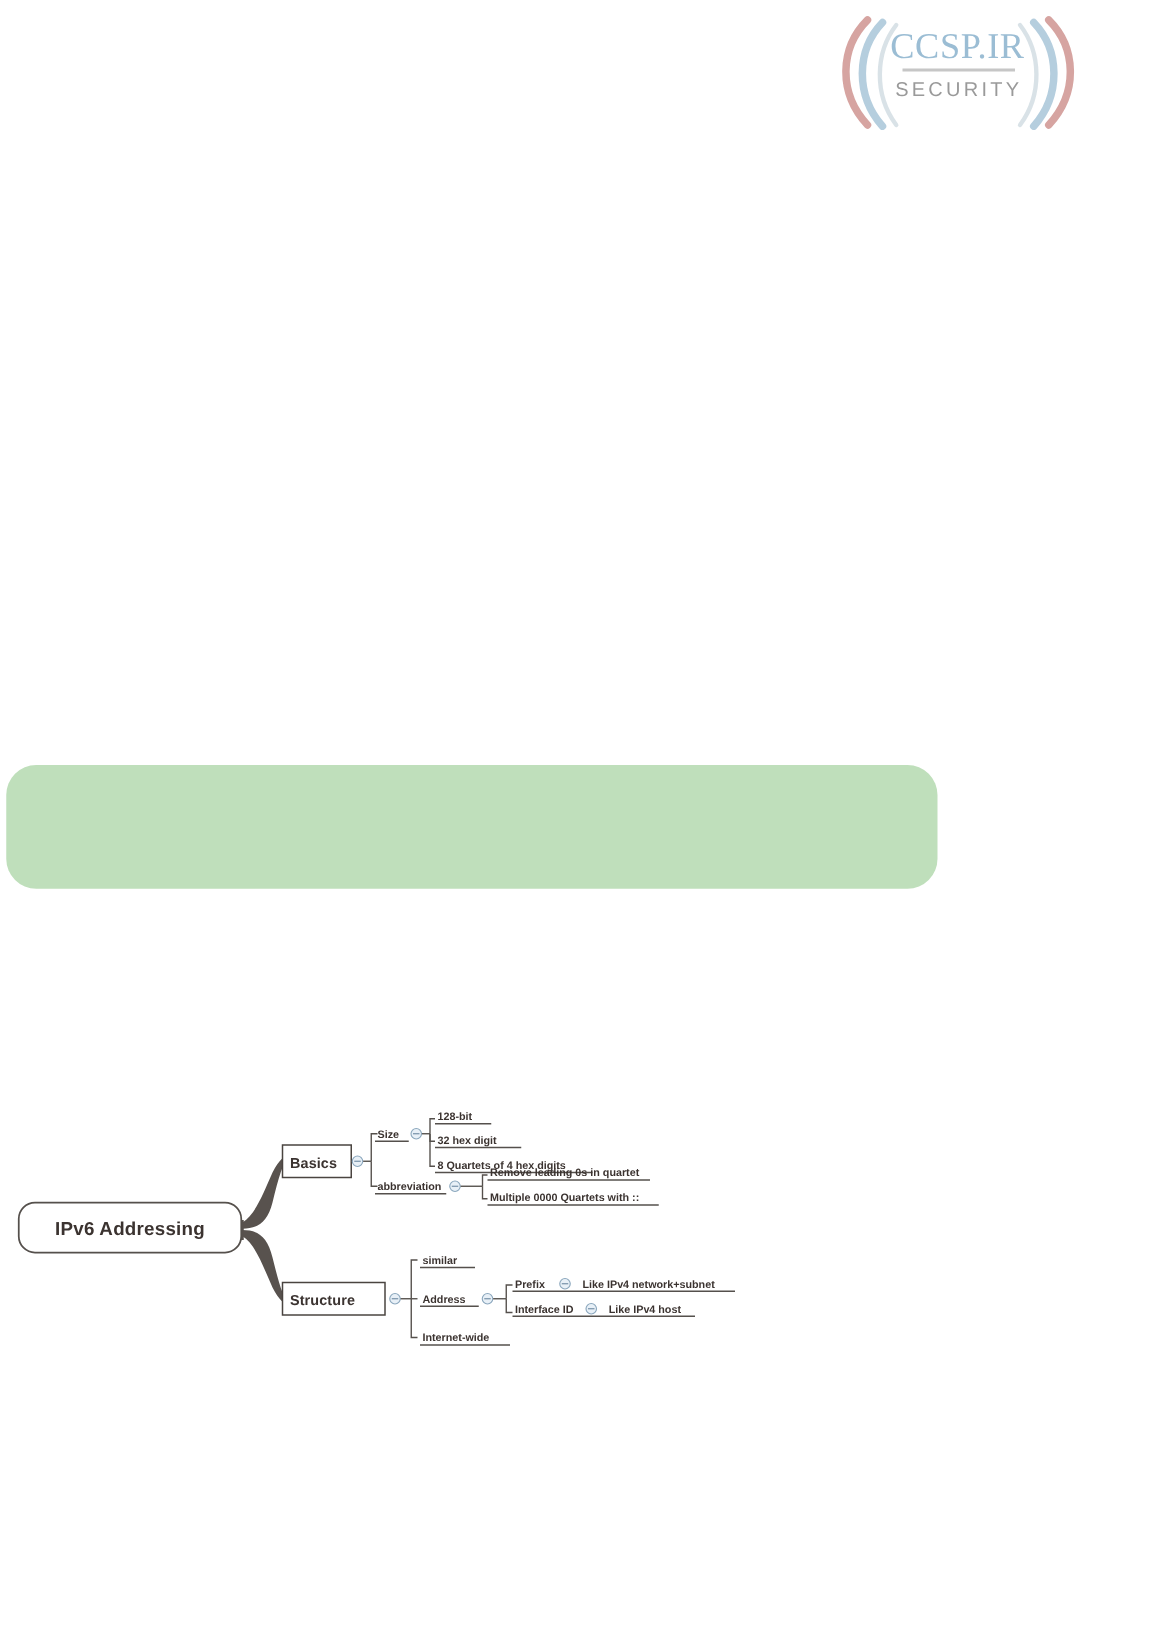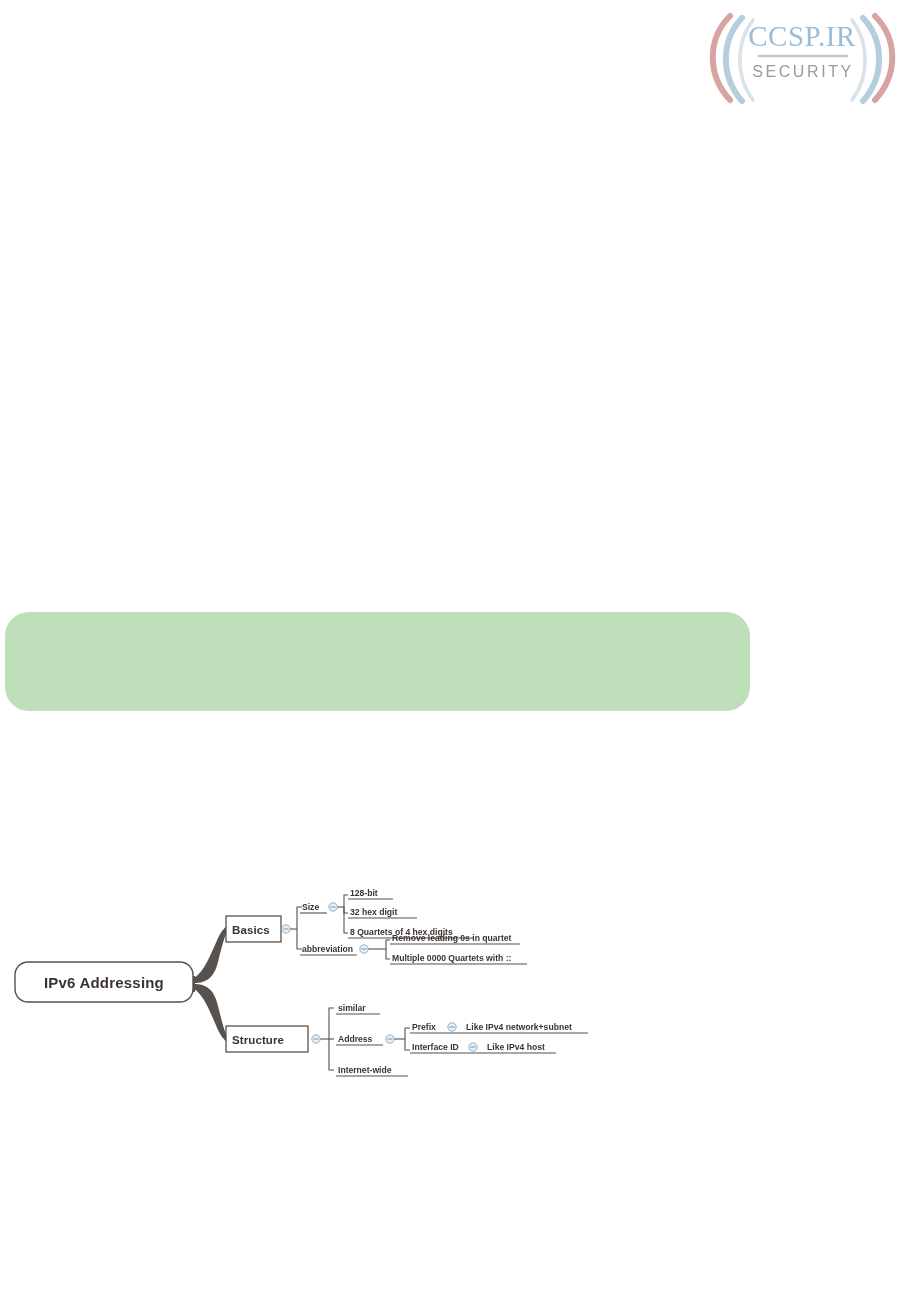--- a/index.html
+++ b/index.html
@@ -12,21 +12,21 @@
     height: 1314px;
     position: relative;
     overflow: hidden;
     font-family: "Liberation Sans", sans-serif;
     -webkit-font-smoothing: antialiased;
   }
 
   
   #logo {
     position: absolute;
-    left: 700px;
+    left: 664px;
     top: 4px;
     width: 205px;
     height: 100px;
   }
   #logo svg { display: block; }
   .logo-title {
     font-family: "Liberation Serif", serif;
     font-size: 29px;
     letter-spacing: 0.5px;
     fill: #9bbdd4;

